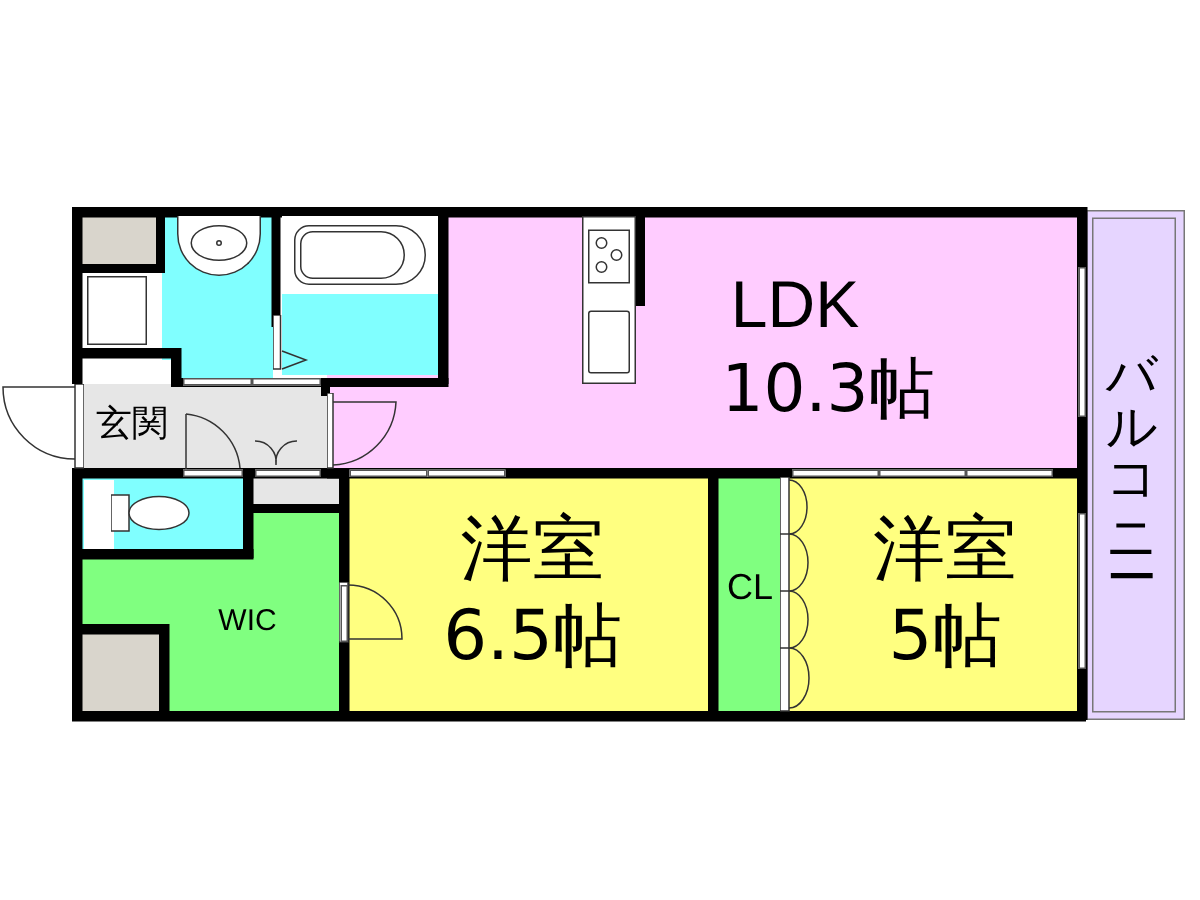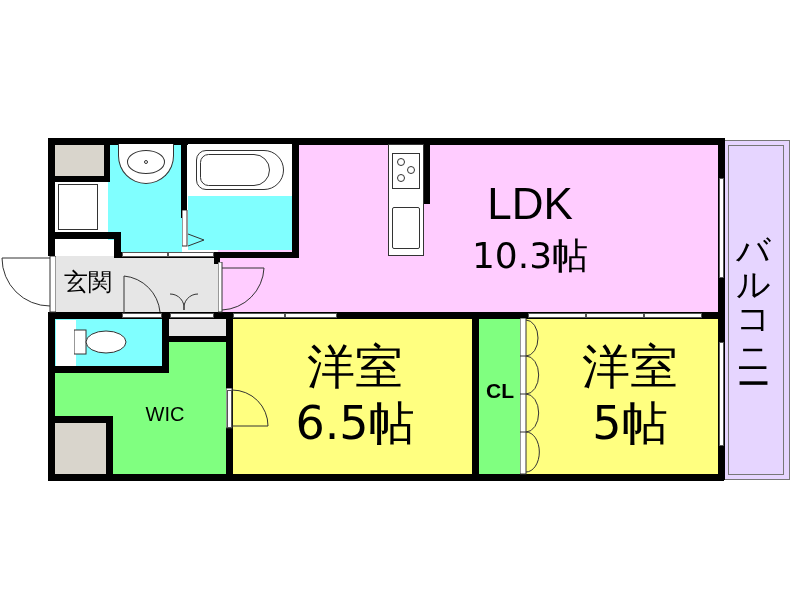--- a/index.html
+++ b/index.html
@@ -147,25 +147,25 @@
 <div class="win" style="left:233px;top:313px;width:52px;height:5px;"></div>
 <div class="win" style="left:285px;top:313px;width:52px;height:5px;"></div>
 <div class="win" style="left:528px;top:313px;width:58px;height:5px;"></div>
 <div class="win" style="left:586px;top:313px;width:58px;height:5px;"></div>
 <div class="win" style="left:644px;top:313px;width:58px;height:5px;"></div>
 <div class="win" style="left:227px;top:390px;width:5px;height:38px;"></div>
 <div class="win" style="left:719px;top:178px;width:5px;height:100px;"></div>
 <div class="win" style="left:719px;top:342px;width:5px;height:104px;"></div>
 
 <div class="lbl" style="left:450px;top:182px;width:160px;font-size:44px;font-family:'Liberation Sans',sans-serif;">LDK</div>
-<div class="lbl" style="left:430px;top:238px;width:200px;font-size:36px;font-family:'DejaVu Sans',sans-serif;">10.3帖</div>
+<div class="lbl" style="left:452px;top:238px;width:200px;font-size:44px;font-family:'DejaVu Sans',sans-serif;">10.3帖</div>
 
 <div class="lbl" style="left:280px;top:342px;width:150px;font-size:48px;font-family:'DejaVu Sans',sans-serif;">洋室</div>
 <div class="lbl" style="left:270px;top:400px;width:170px;font-size:46px;font-family:'DejaVu Sans',sans-serif;">6.5帖</div>
 
 <div class="lbl" style="left:555px;top:342px;width:150px;font-size:48px;font-family:'DejaVu Sans',sans-serif;">洋室</div>
 <div class="lbl" style="left:565px;top:400px;width:130px;font-size:46px;font-family:'DejaVu Sans',sans-serif;">5帖</div>
 
-<div class="lbl" style="left:477px;top:380px;width:46px;font-size:21px;font-family:'Liberation Sans',sans-serif;font-weight:bold;">CL</div>
+<div class="lbl" style="left:477px;top:380px;width:46px;font-size:24px;font-family:'Liberation Sans',sans-serif;">CL</div>
 <div class="lbl" style="left:125px;top:404px;width:80px;font-size:20px;font-family:'Liberation Sans',sans-serif;">WIC</div>
 <div class="lbl" style="left:56px;top:270px;width:64px;font-size:24px;font-family:'DejaVu Sans',sans-serif;">玄関</div>
 
 <div class="lbl" style="left:738px;top:212px;width:36px;font-size:34px;line-height:40px;white-space:normal;word-break:break-all;writing-mode:vertical-rl;font-family:'DejaVu Sans',sans-serif;">バルコニー</div>
 
 </body></html>

